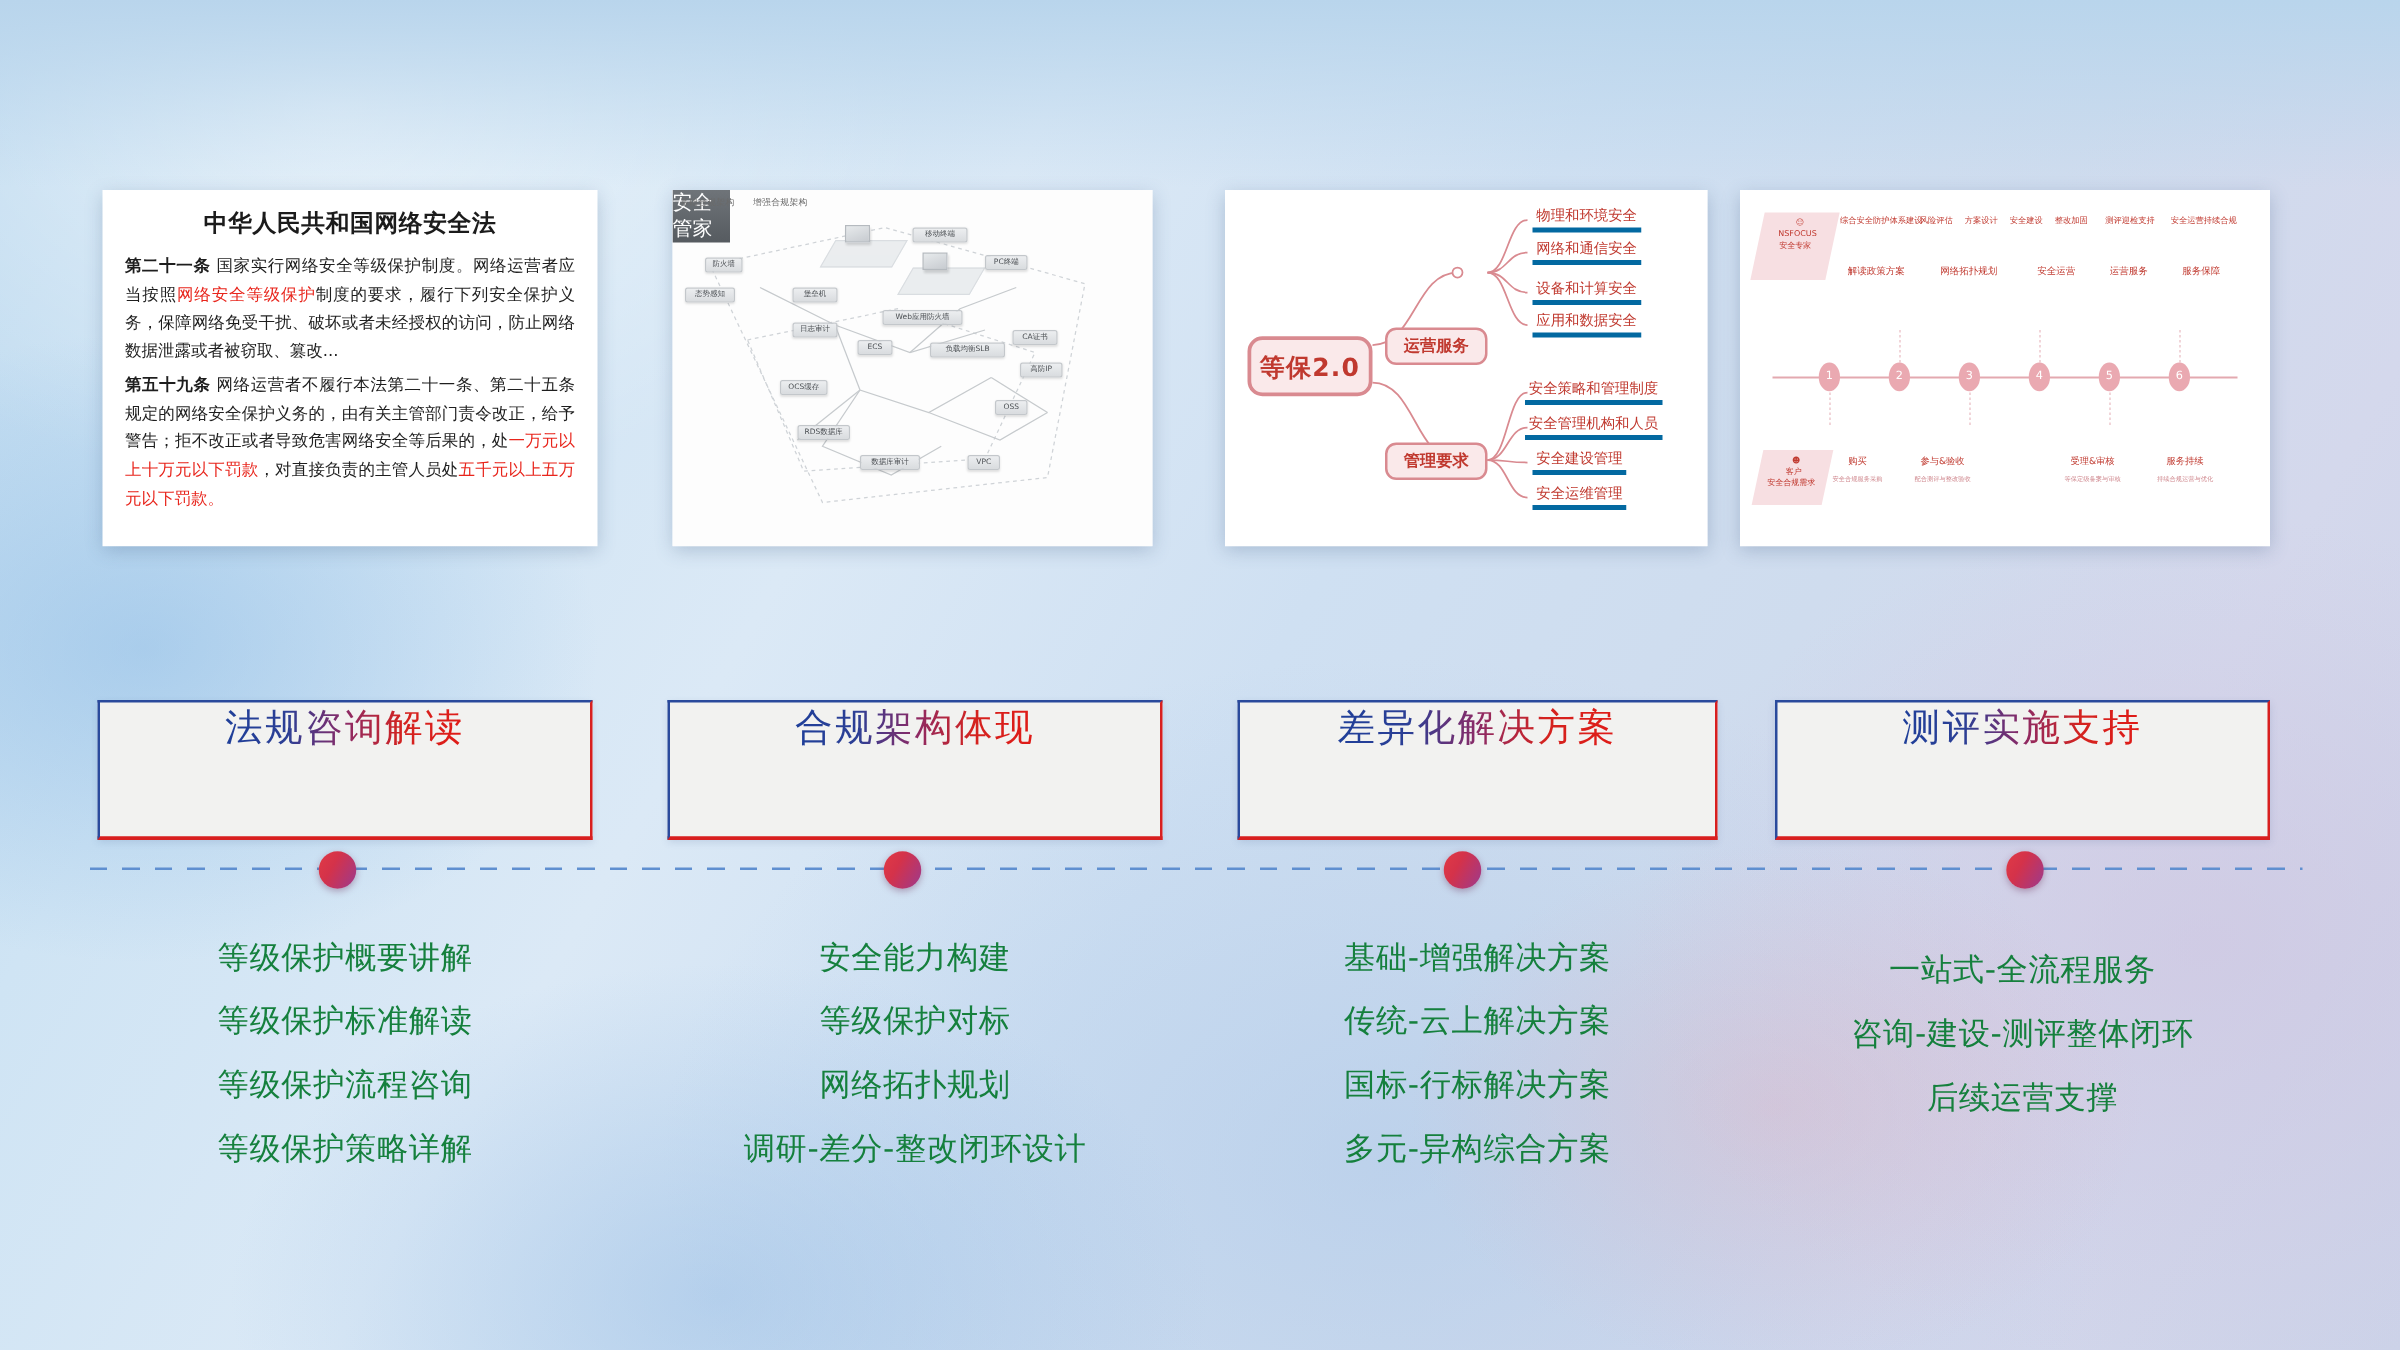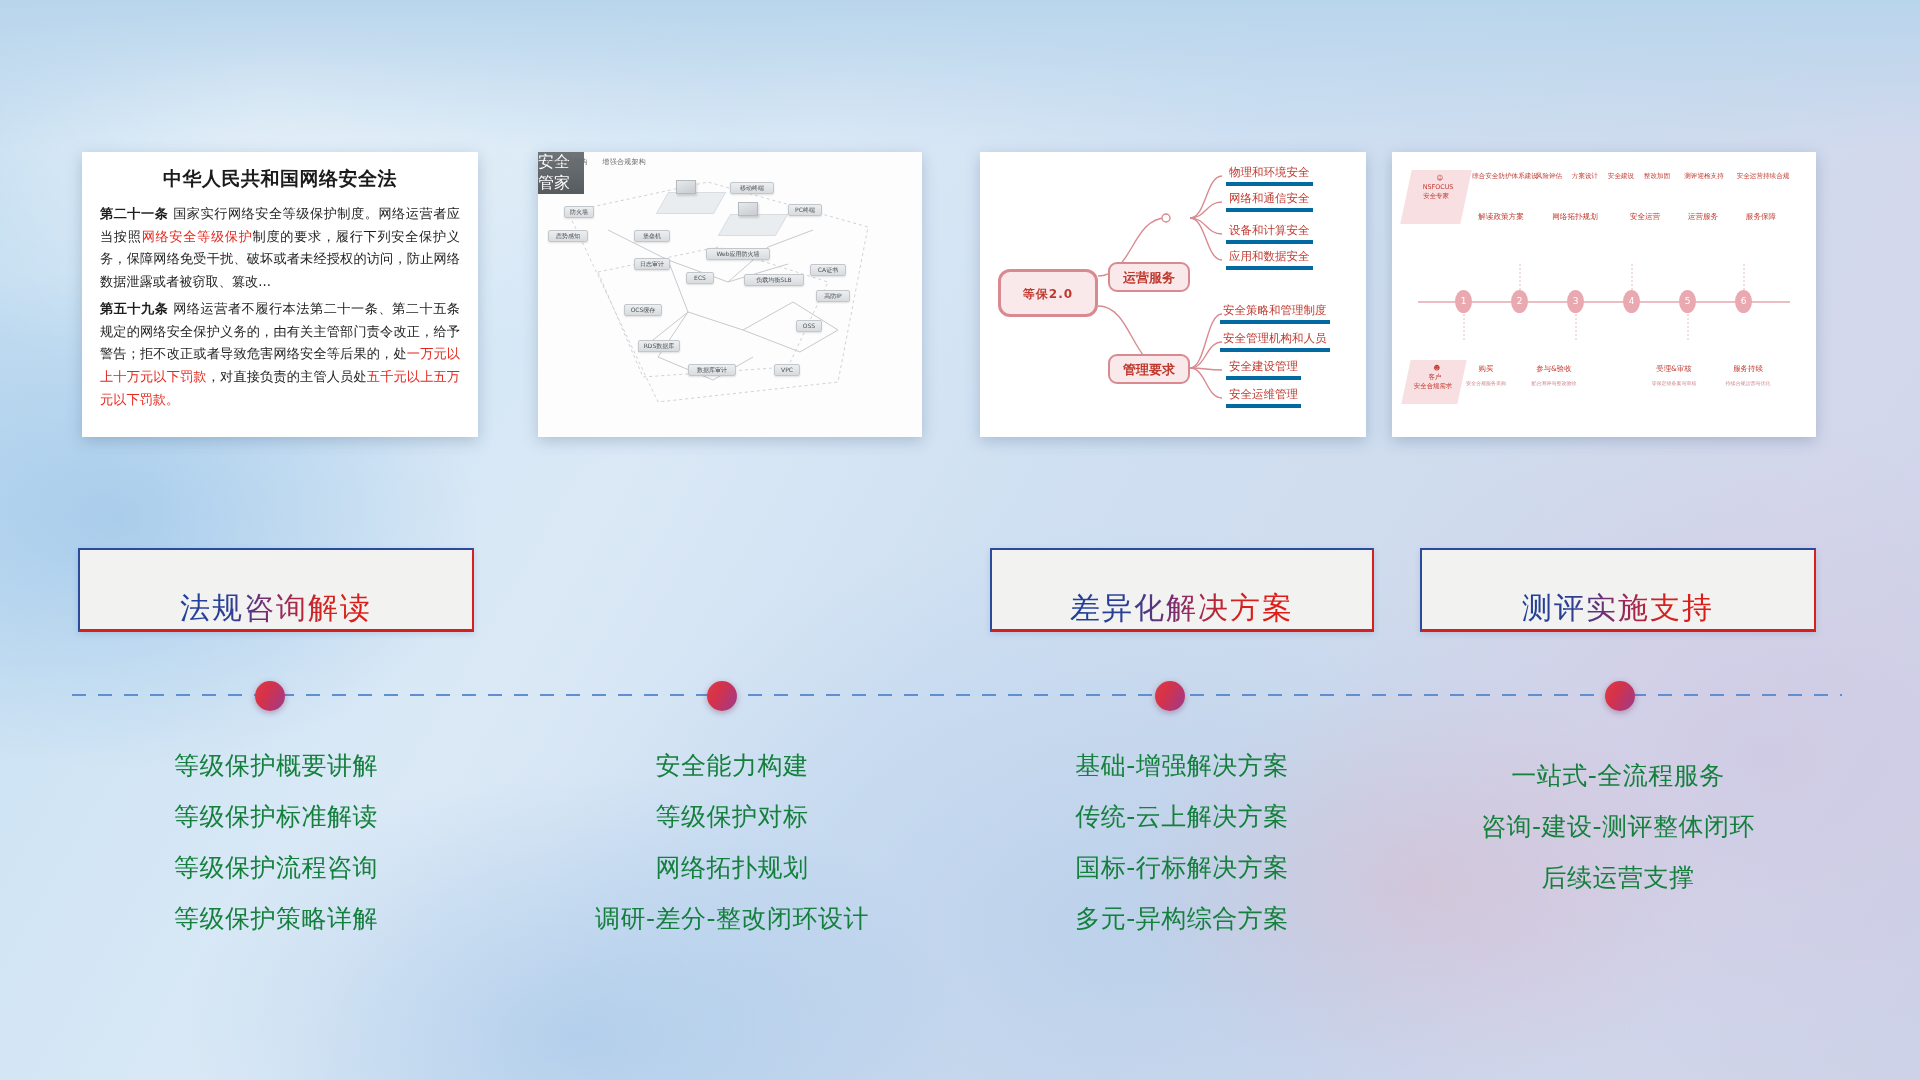--- a/index.html
+++ b/index.html
@@ -73,21 +73,21 @@
           transform:skewX(-30deg); opacity:.9; }
 
   
   .mind{ position:relative; width:100%; height:100%; background:#fff; }
   .mind svg{ position:absolute; inset:0; }
   .mnode{
     position:absolute; border:2px solid #d98a90; background:#fae9ea; border-radius:9px;
     color:#c0392f; font-size:13px; font-weight:bold; text-align:center; line-height:28px;
     font-family:"DejaVu Sans","Liberation Sans",sans-serif;
   }
-  .mroot{ border-width:3px; border-radius:12px; font-size:12px; line-height:44px; letter-spacing:1px; }
+  .mroot{ border-width:3px; border-radius:12px; font-size:20px; line-height:44px; letter-spacing:1px; }
   .mleaf{
     position:absolute; color:#c0392f; font-size:11.5px; white-space:nowrap;
     border-bottom:4px solid #0369a1; padding:0 3px 2px 3px;
     font-family:"DejaVu Sans","Liberation Sans",sans-serif;
   }
 
   
   .tl{ position:relative; width:100%; height:100%; background:#fff; }
   .tl svg{ position:absolute; inset:0; }
   .tlchip{
@@ -101,24 +101,24 @@
     font-family:"DejaVu Sans",sans-serif;
   }
   .tltxt{ position:absolute; color:#c0392f; font-size:6.6px; white-space:nowrap;
           font-family:"DejaVu Sans",sans-serif; text-align:center; }
   .tlsub{ position:absolute; color:#d08a90; font-size:5px; white-space:nowrap;
           font-family:"DejaVu Sans",sans-serif; text-align:center; }
 
   
   .heads{ position:absolute; left:0; top:548px; width:1920px; height:92px; }
   .hbox{
-    position:absolute; top:0; height:84px; background:#f2f2f0;
+    position:absolute; top:12px; height:112px; background:#f2f2f0;
     border-top:2px solid #2a4a9c; border-left:2px solid #2a4a9c;
     border-right:2px solid #d81f1f; border-bottom:3px solid #d81f1f;
-    display:flex; align-items:flex-end; justify-content:center;
+    display:flex; align-items:flex-start; justify-content:center;
     box-shadow:0 2px 6px rgba(70,100,150,.18);
   }
   .hbox span{
     font-size:30px; font-weight:500; letter-spacing:2px;
     font-family:"DejaVu Sans","Liberation Sans",sans-serif;
     background:linear-gradient(90deg,#1f3f99 0%,#2c3f95 26%,#8b2a66 50%,#d4231f 74%,#e01b17 100%);
     -webkit-background-clip:text; background-clip:text; color:transparent;
   }
   .hbox.h1{ left:78px;  width:396px; }
   .hbox.h2{ left:534px; width:396px; }
@@ -318,20 +318,23 @@
         <div class="tltxt" style="left:330px; top:212px; width:52px; font-size:7.4px;">服务持续</div>
         <div class="tlsub" style="left:320px; top:228px; width:72px;">持续合规运营与优化</div>
       </div>
     </div>
   </div>
 
   <div class="heads">
     <div class="hbox h1">
       <span>法规咨询解读</span>
     </div>
+    <div class="hbox h2">
+      <span>合规架构体现</span>
+    </div>
     <div class="hbox h3">
       <span>差异化解决方案</span>
     </div>
     <div class="hbox h4">
       <span>测评实施支持</span>
     </div>
   </div>
 
   <div class="tline"></div>
   <div class="dot d1"></div>

